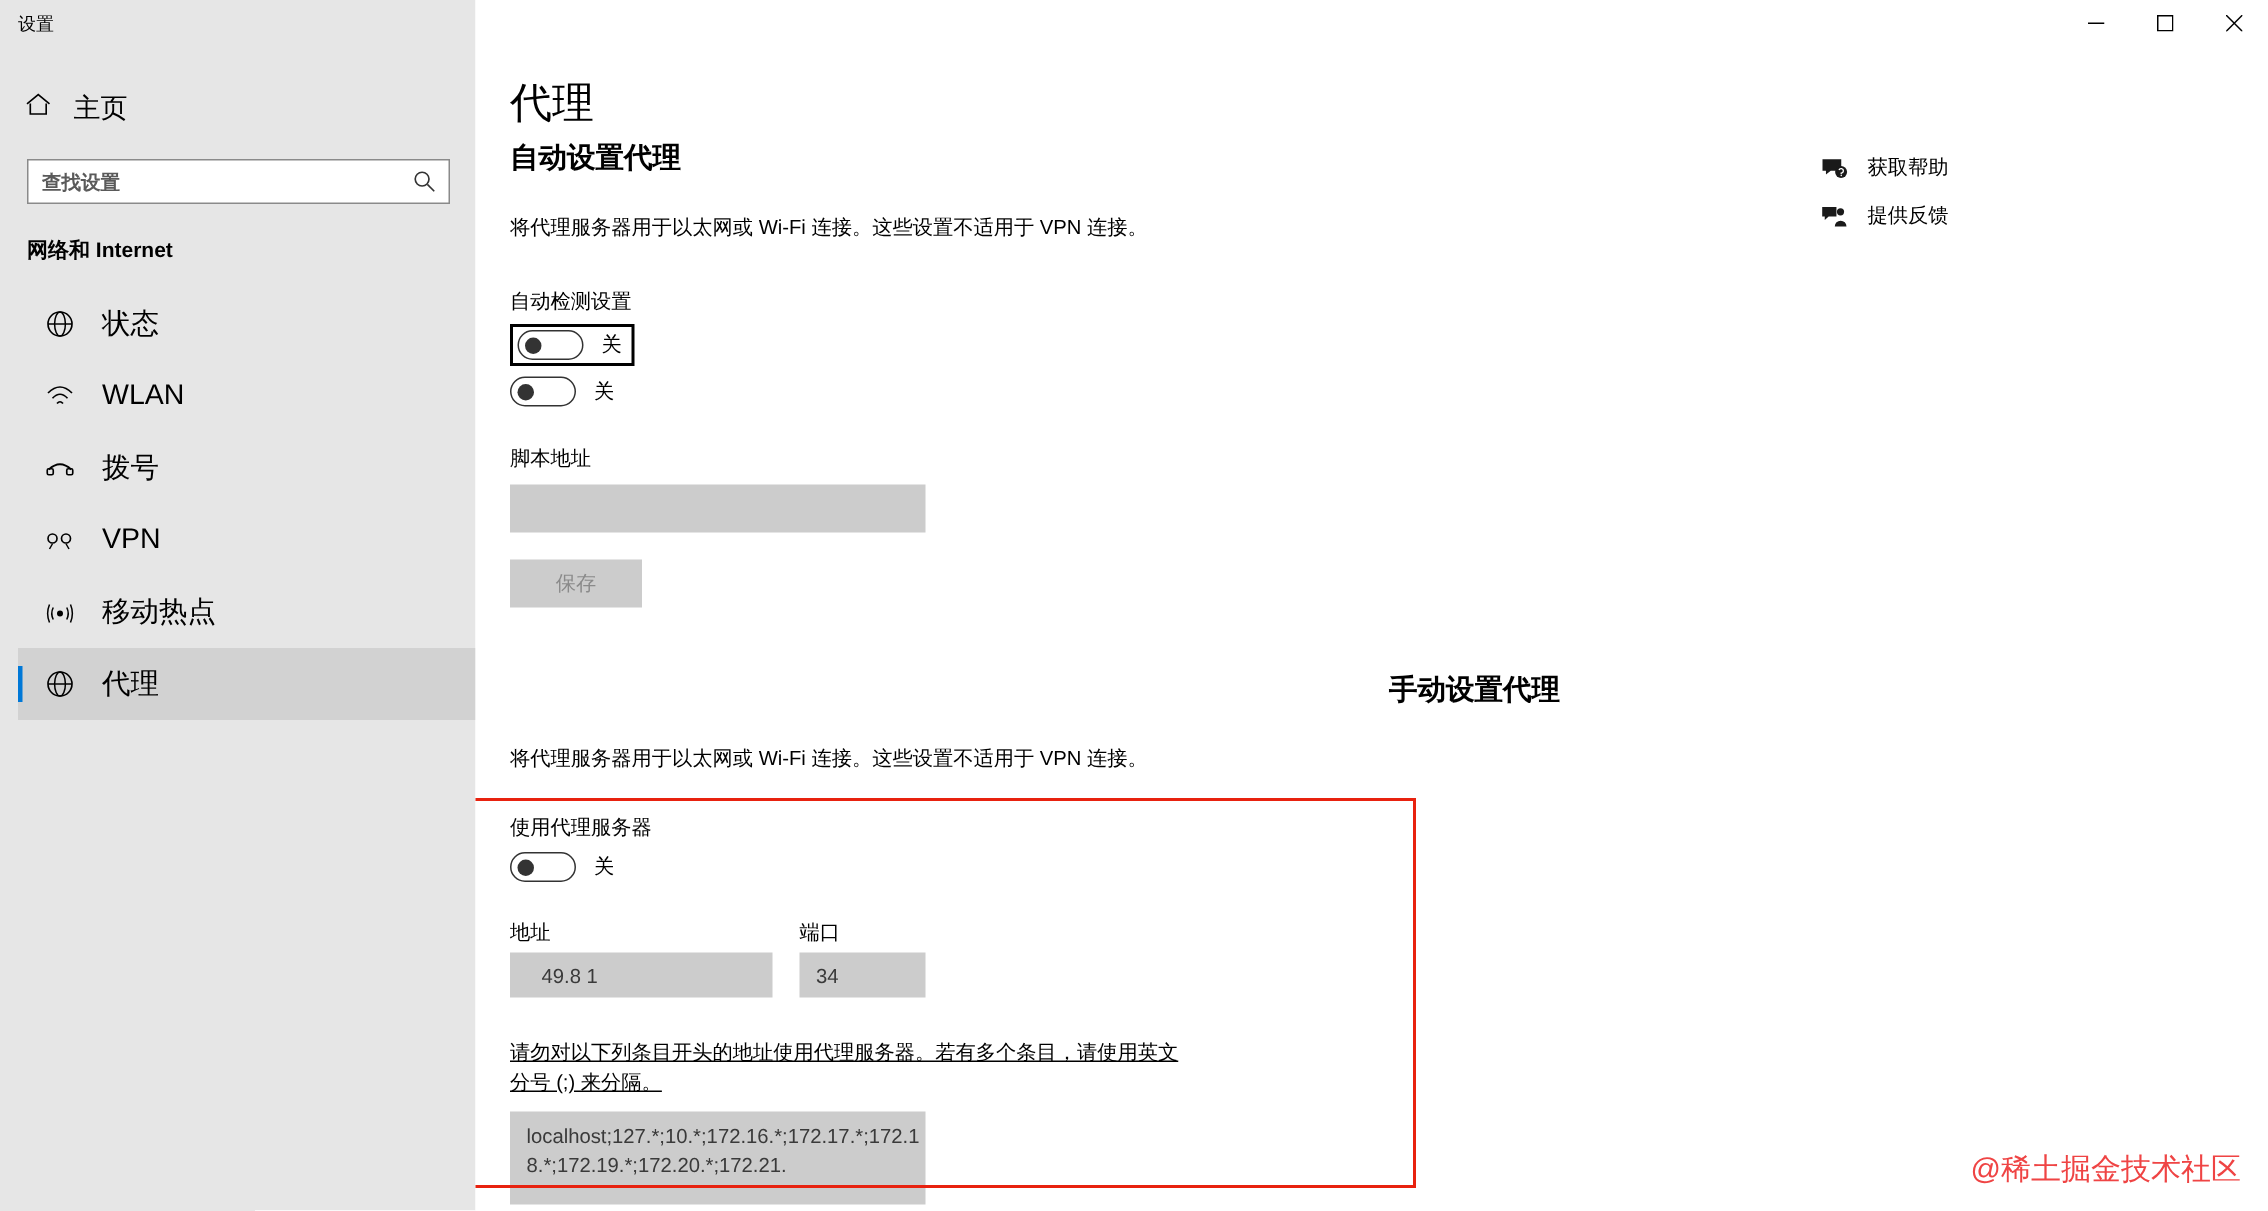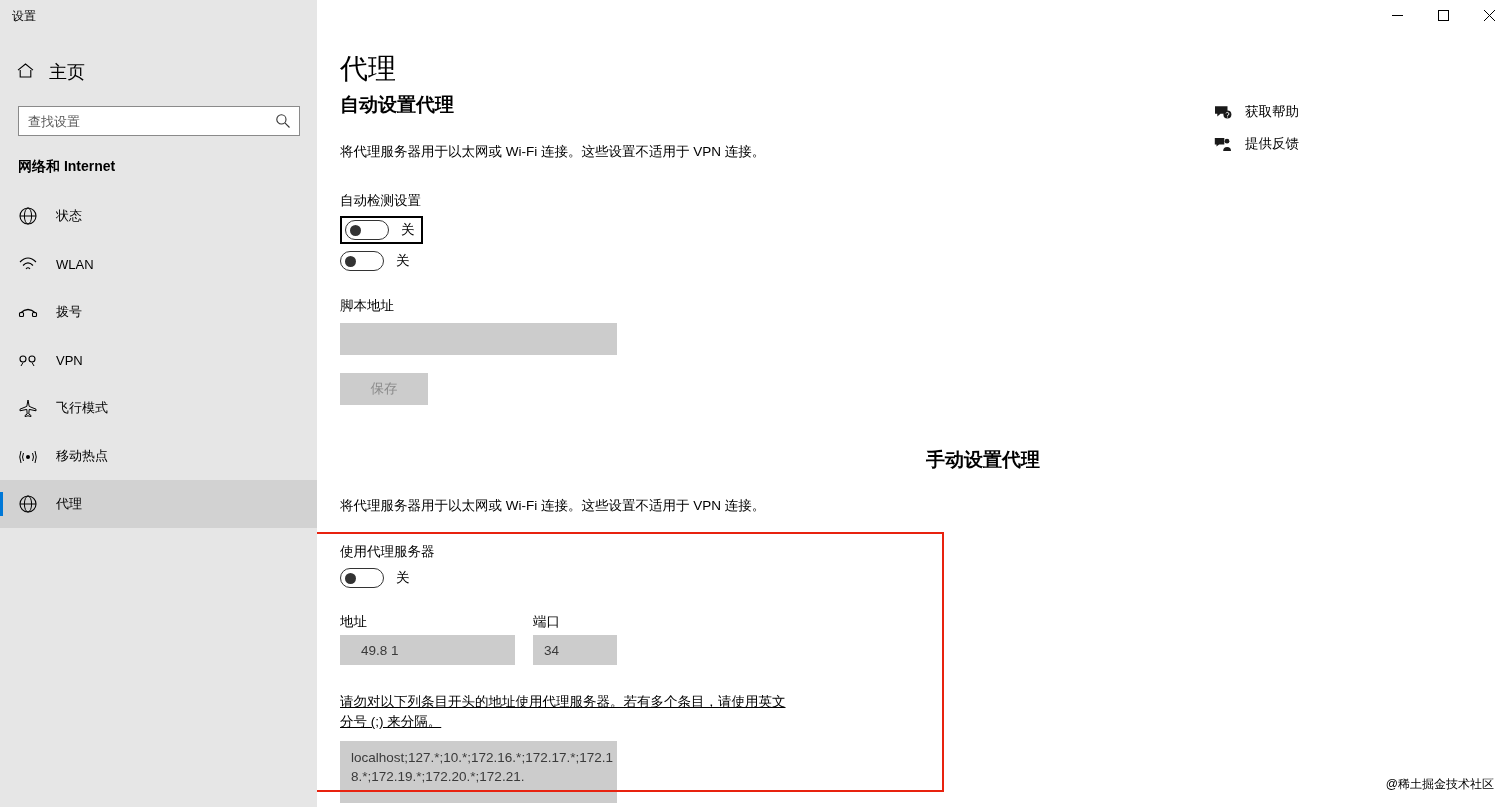--- a/index.html
+++ b/index.html
@@ -78,41 +78,43 @@
   .searchbox input {
     border: none;
     outline: none;
     background: transparent;
     font-family: "Liberation Sans", sans-serif;
     font-size: 13px;
     padding-left: 9px;
     width: 250px;
     height: 26px;
     color: #8b5cf6;
+    font-weight: bold;
   }
   .searchbox input::placeholder { color: #5a5a5a; }
   .search-icon {
     position: absolute;
     right: 8px; top: 6px;
     width: 16px; height: 16px;
   }
   .section-title {
     margin: 22px 0 0 18px;
     font-size: 14px;
     font-weight: bold;
   }
   .nav { margin-top: 16px; }
   .nav-item {
     position: relative;
     display: flex;
     align-items: center;
     height: 48px;
     padding-left: 18px;
     gap: 18px;
-    font-size: 13px;
+    font-size: 19px;
+    margin-left: 12px;
   }
   .nav-item .ico {
     width: 20px; height: 20px;
     display: flex; align-items: center; justify-content: center;
   }
   .nav-item.selected { background: #d2d2d2; }
   .nav-item.selected::before {
     content: "";
     position: absolute;
     left: 0; top: 12px;
@@ -247,22 +249,22 @@
     gap: 13px;
     height: 32px;
     font-size: 13.5px;
   }
   .help-item .ico { width: 18px; height: 18px; display:flex; align-items:center; justify-content:center;}
 
   .watermark {
     position: absolute;
     right: 18px;
     bottom: 14px;
-    font-size: 12px;
-    color: #000000;
+    font-size: 20px;
+    color: #ef4444;
   }
 </style>
 </head>
 <body>
 
 <div id="app">
 
   <div class="titlebar">
     <div class="titlebar-caption">设置</div>
     <div class="winbtns">
@@ -349,28 +351,20 @@
           <svg width="20" height="20" viewBox="0 0 20 20">
               <circle cx="5" cy="9" r="3" fill="none" stroke="#000" stroke-width="1.1"></circle>
               <circle cx="14" cy="9" r="3" fill="none" stroke="#000" stroke-width="1.1"></circle>
               <line x1="5" y1="12.5" x2="3" y2="16" stroke="#000" stroke-width="1"></line>
               <line x1="14" y1="12.5" x2="16" y2="16" stroke="#000" stroke-width="1"></line>
             </svg>
         </span>
         <span>VPN</span>
       </div>
 
-      <div class="nav-item">
-        <span class="ico">
-          <svg width="20" height="20" viewBox="0 0 20 20">
-              <path d="M10 2 L11.2 8.4 L18 11.2 L18 12.8 L11.2 11.4 L10.8 16 L13 17.5 L13 18.5 L10 17.8 L7 18.5 L7 17.5 L9.2 16 L8.8 11.4 L2 12.8 L2 11.2 L8.8 8.4 Z" fill="none" stroke="#000" stroke-width="1"></path>
-            </svg>
-        </span>
-        <span>飞行模式</span>
-      </div>
 
       <div class="nav-item">
         <span class="ico">
           <svg width="20" height="20" viewBox="0 0 20 20">
               <circle cx="10" cy="11" r="2" fill="#000"></circle>
               <path d="M5.5 7 Q3.5 11 5.5 15" fill="none" stroke="#000" stroke-width="1"></path>
               <path d="M14.5 7 Q16.5 11 14.5 15" fill="none" stroke="#000" stroke-width="1"></path>
               <path d="M3 5 Q0.5 11 3 17" fill="none" stroke="#000" stroke-width="1"></path>
               <path d="M17 5 Q19.5 11 17 17" fill="none" stroke="#000" stroke-width="1"></path>
             </svg>

